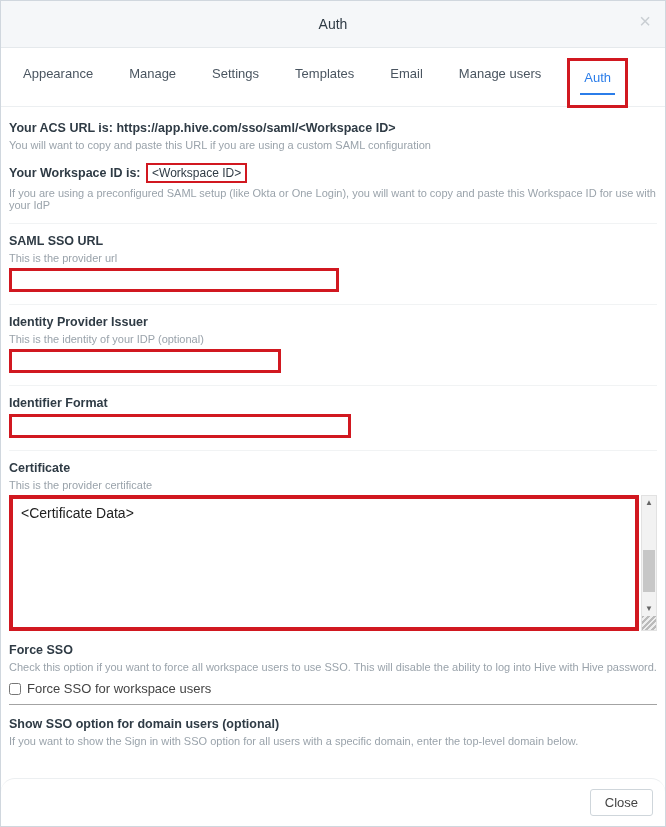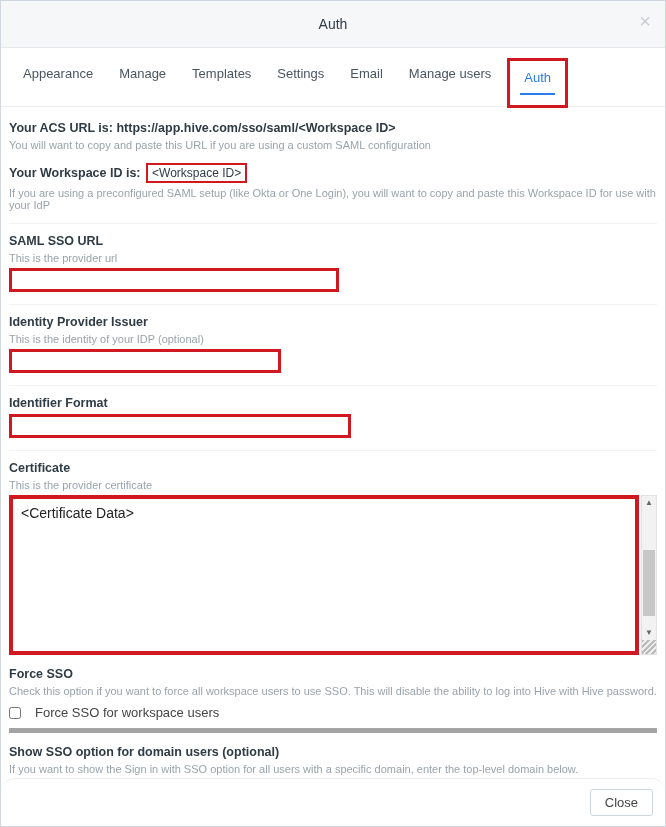--- a/index.html
+++ b/index.html
@@ -30,21 +30,21 @@
     top: 10px;
     font-size: 20px;
     color: #c9ced3;
     cursor: pointer;
     line-height: 1;
   }
   .tabs {
     display: flex;
     padding: 12px 18px 0 18px;
     border-bottom: 1px solid #eceff1;
-    gap: 18px;
+    gap: 28px;
     font-size: 13px;
   }
   .tab {
     color: #4a5560;
     padding: 6px 4px 12px 4px;
     cursor: pointer;
   }
   .tab.active {
     color: #2b7de9;
     border-bottom: 2px solid #2b7de9;
@@ -92,21 +92,21 @@
   .red-input.w2 { width: 272px; }
   .red-input.w3 { width: 342px; }
   .cert-wrap {
     display: flex;
     gap: 2px;
     align-items: stretch;
   }
   .cert-box {
     border: 4px solid #d11820;
     flex: 1;
-    height: 160px;
+    height: 136px;
     padding: 6px 8px;
     font-size: 14px;
     color: #222;
     font-family: Arial, sans-serif;
   }
   .scroll-col {
     width: 16px;
     background: #f2f2f2;
     position: relative;
     border: 1px solid #e2e2e2;
@@ -127,25 +127,25 @@
     top: 40px; bottom: 10px;
     background: #c7c7c7;
   }
   .sc-grip {
     height: 14px;
     background: repeating-linear-gradient(135deg,#bbb 0 2px,#eee 2px 4px);
   }
   .checkbox-row {
     display: flex;
     align-items: center;
-    gap: 14px;
+    gap: 6px;
     padding: 4px 0 8px 0;
     font-size: 13px;
     color: #444;
-    border-bottom: 5px solid #a3a3a3;
+    border-bottom: 1px solid #a3a3a3;
   }
   .checkbox-row input { width: 12px; height: 12px; }
   .footer {
     border-top: 1px solid #eceff1;
     padding: 10px 12px;
     display: flex;
     justify-content: flex-end;
     border-radius: 14px;
   }
   .close-btn {
@@ -163,22 +163,22 @@
 <body>
 
 <div class="modal-header">
   <span class="modal-title">Auth</span>
   <span class="close-x">×</span>
 </div>
 
 <div class="tabs">
   <div class="tab">Appearance</div>
   <div class="tab">Manage</div>
+  <div class="tab">Settings</div>
   <div class="tab">Templates</div>
-  <div class="tab">Settings</div>
   <div class="tab">Email</div>
   <div class="tab">Manage users</div>
   <div class="tab-highlight">
     <div class="tab active" style="padding-bottom:8px">Auth</div>
   </div>
 </div>
 
 <div class="body">
 
   <div class="section">

